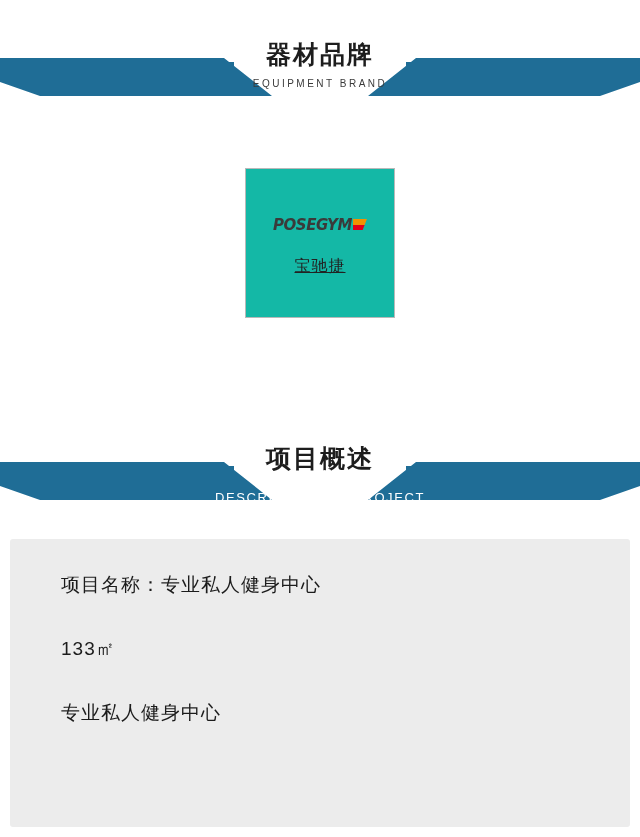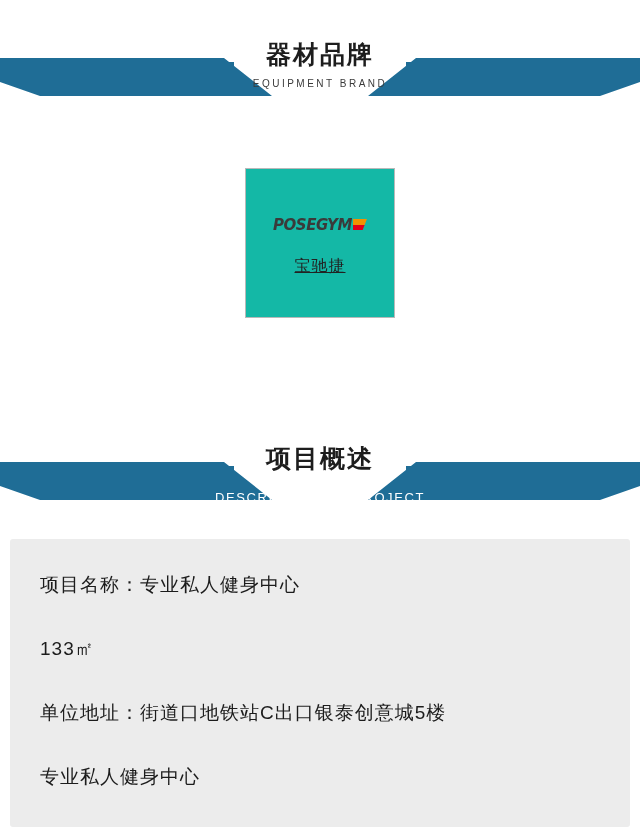--- a/index.html
+++ b/index.html
@@ -140,21 +140,21 @@
     left: 10px;
     top: 539px;
     width: 620px;
     height: 288px;
     background: #ececec;
     border-radius: 3px;
   }
   .info-row {
     display: flex;
     align-items: center;
-    padding-left: 30px;
+    padding-left: 51px;
     height: 64px;
     font-size: 19px;
     color: #1c1c1c;
     letter-spacing: 1px;
   }
   .info-row:first-child { padding-top: 14px; height: 64px; }
   .info-label { white-space: nowrap; }
   .info-value { white-space: nowrap; }
 </style>
 </head>
@@ -195,24 +195,20 @@
     <div class="info-row">
       <span class="info-label">项目名称：</span>
       <span class="info-value">专业私人健身中心</span>
     </div>
 
     <div class="info-row">
       <span class="info-value">133</span>
       <span class="info-value">㎡</span>
     </div>
 
-    <div class="info-row">
-      <span class="info-label">单位地址：</span>
-      <span class="info-value">街道口地铁站C出口银泰创意城5楼</span>
-    </div>
 
     <div class="info-row">
       <span class="info-value">专业私人健身中心</span>
     </div>
 
   </div>
 
 </div>
 
 </body></html>

